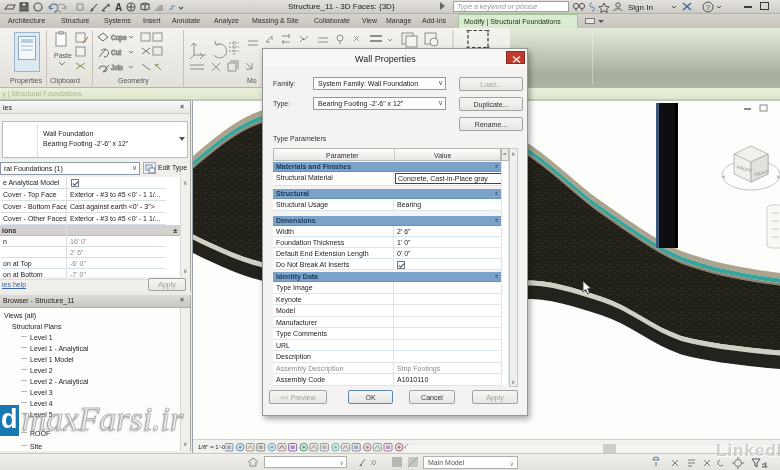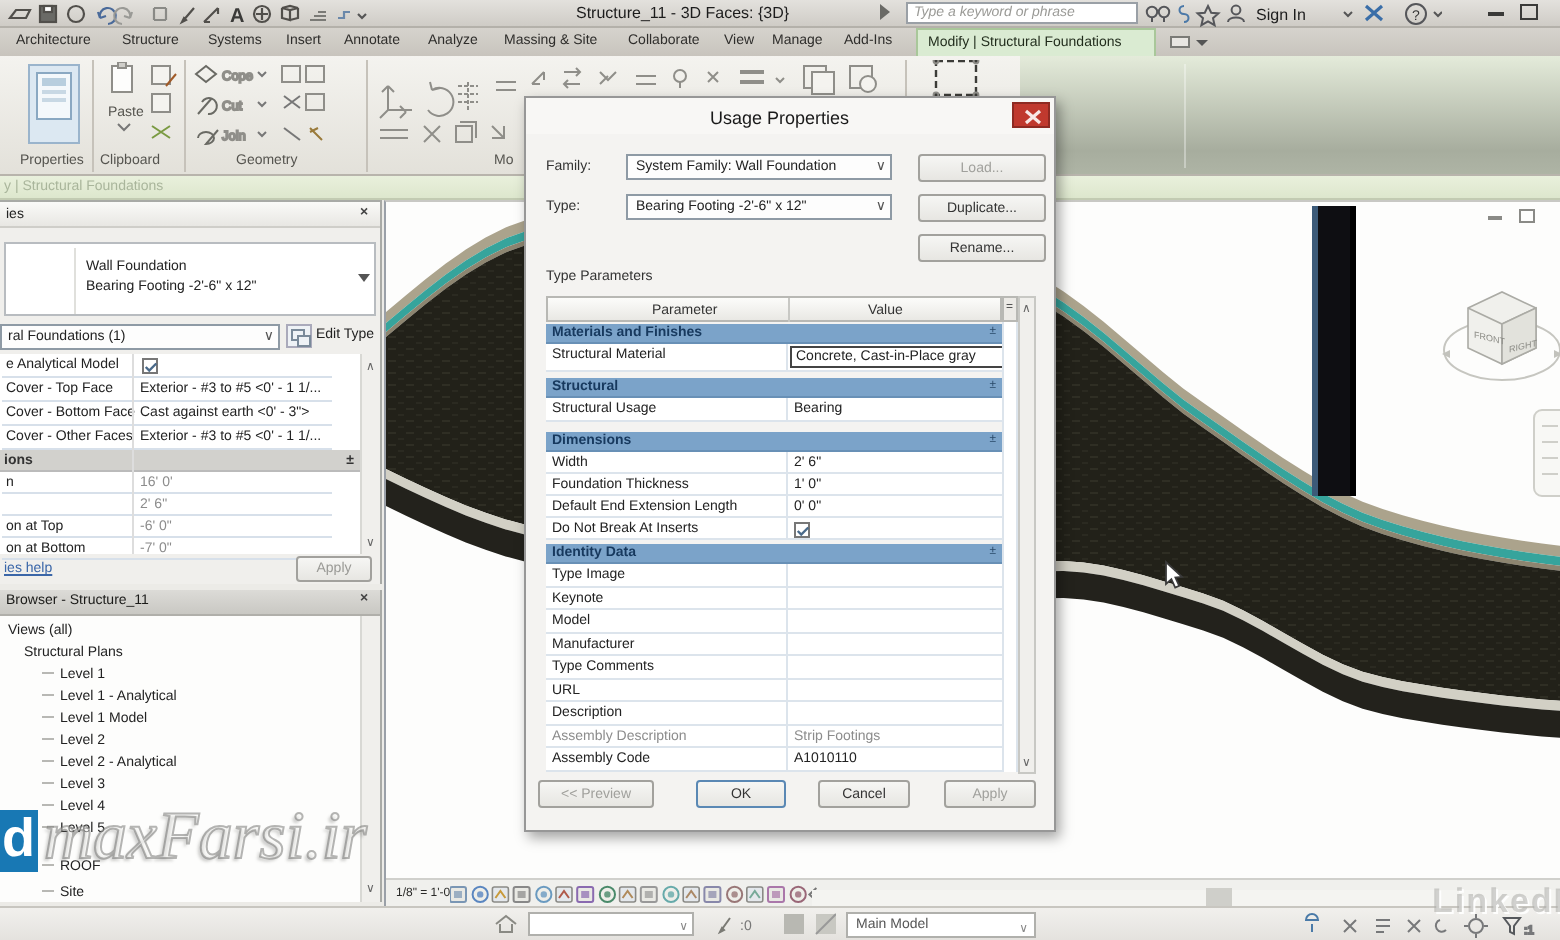--- a/index.html
+++ b/index.html
@@ -405,21 +405,21 @@
       <circle cx="86" cy="7" r="3.5"></circle>
           <path d="M86,3 v-2 m0,10 v2 m-4,-6 h-2 m10,0 h2"></path>
       <path d="M100,3 h8 l-3,4 v4 l-2,-1 v-3 z" stroke="#55585c"></path>
       <text x="110" y="11" font-size="6" fill="#555" font-family="Liberation Sans">:1</text>
     </g>
   </svg>
 </div>
 
 <div id="dialog" class="ab" style="left:262px;top:48px;width:266px;height:368px;background:#f4f3f1;border:1px solid #979797;box-shadow:2px 3px 6px rgba(0,0,0,0.35);">
   <div class="ab" style="left:0;top:0;width:264px;height:18px;background:#f8f7f5;">
-    <div class="ab" style="left:92px;top:5px;font-size:9px;color:#1a1a1a;">Usage Properties</div>
+    <div class="ab" style="left:92px;top:5px;font-size:9px;color:#1a1a1a;">Wall Properties</div>
     <div class="ab" style="left:243px;top:2px;width:19px;height:13px;background:#c0392e;border:1px solid #8e2a22;">
       <svg width="19" height="13" viewBox="0 0 19 13">
             <path d="M6,3.5 l7,6 m0,-6 l-7,6" stroke="#f8e8e6" stroke-width="1.6" fill="none"></path>
           </svg>
     </div>
   </div>
   <div class="t7 ab" style="left:10px;top:31px;">Family:</div>
   <div class="dd" style="left:50px;top:28px;width:133px;height:13px;">
         <span style="position:absolute;left:4px;top:2px;">System Family: Wall Foundation</span>
         <span class="ar">∨</span>

